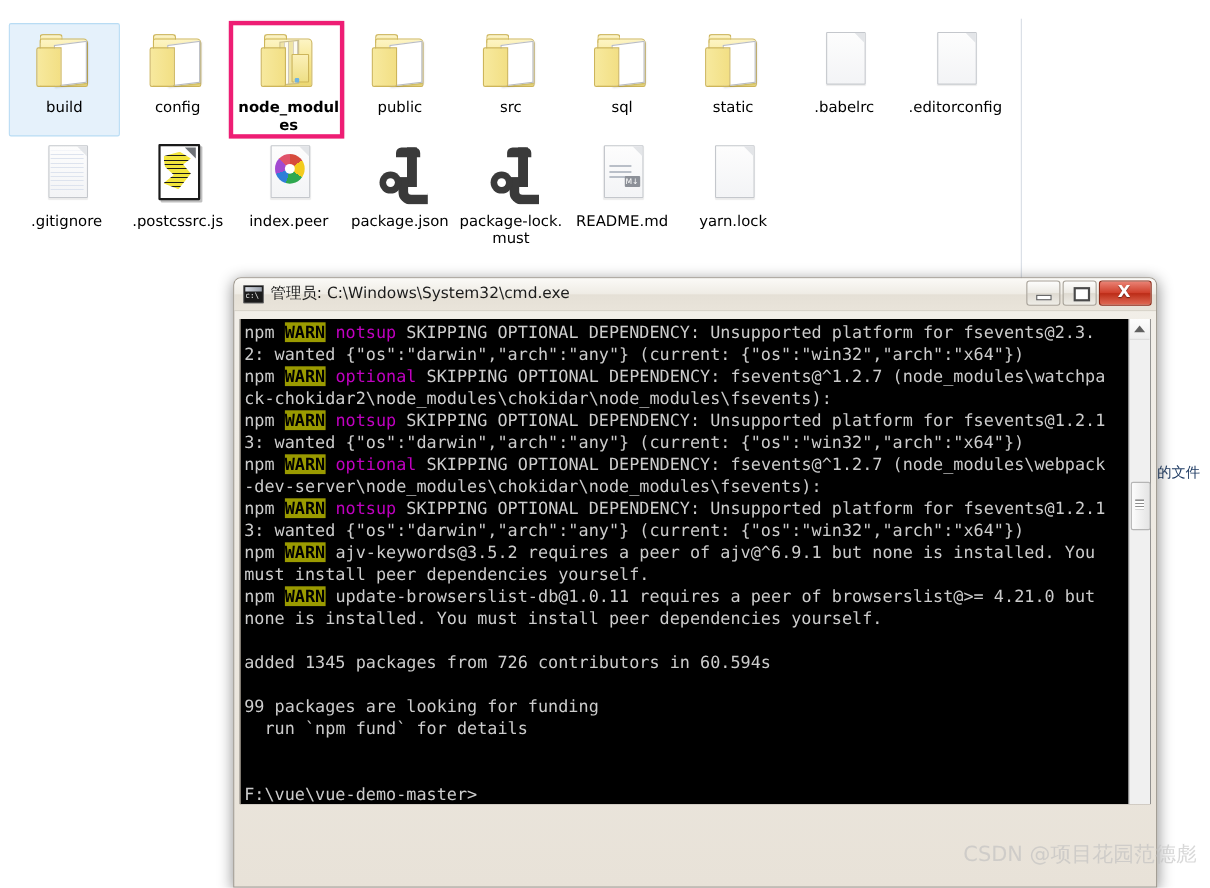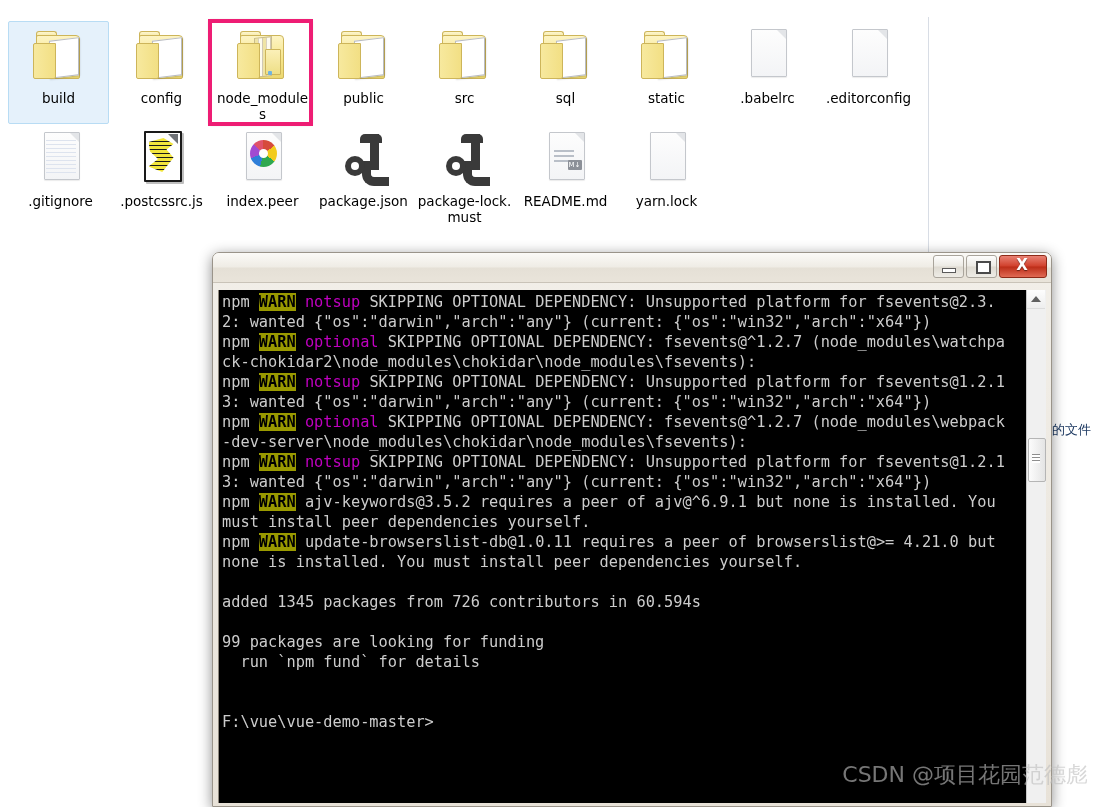--- a/index.html
+++ b/index.html
@@ -104,20 +104,21 @@
   .file-item.selected {
     background: #e5f1fb;
     border: 1px solid #b8dcf4;
     border-radius: 2px;
     padding: 3px 1px 1px 1px;
   }
   .file-item.highlight {
     outline: 4px solid #ee1d74;
     outline-offset: -2px;
     box-shadow: 0 0 3px rgba(0,0,0,0.45);
+    font-weight: bold;
   }
   .file-icon {
     width: 52px;
     height: 62px;
     position: relative;
     flex: none;
   }
   .file-label {
     margin-top: 3px;
     font-size: 13.5px;
@@ -428,21 +429,21 @@
     line-height: 19px;
     text-align: center;
     font-family: "DejaVu Sans", sans-serif;
     text-shadow: 0 1px 1px rgba(0,0,0,0.5);
   }
 
   
   #cmd-console {
     position: absolute;
     left: 5px; top: 37px;
-    width: 828px; height: 513px;
+    width: 828px; height: 441px;
     background: #000000;
     overflow: hidden;
     box-sizing: border-box;
     border-left: 1px solid #8e887e;
     padding-left: 43px;
   }
   #cmd-text {
     position: absolute;
     left: 3px; top: 2px;
     width: 790px;
@@ -500,21 +501,21 @@
     width: 8px; height: 9px;
     background: repeating-linear-gradient(to bottom,
       #8e8e8e 0px, #8e8e8e 1px,
       #ffffff 1px, #ffffff 3px);
   }
 
   
   #watermark {
     position: absolute;
     right: 12px; bottom: 17px;
-    font-size: 22px;
+    font-size: 19px;
     color: rgba(190,190,190,0.62);
     font-family: "DejaVu Sans", sans-serif;
     white-space: nowrap;
     pointer-events: none;
     z-index: 50;
   }
 </style>
 </head>
 <body>
 
@@ -677,20 +678,24 @@
             <div class="file-label">yarn.lock</div>
           </div>
         </div>
       </div>
   </div>
 </div>
 
 <div id="cmd-window">
 
   <div id="cmd-titlebar">
+    <div id="cmd-titlebar-inner">
+      <div id="cmd-icon"></div>
+      <div id="cmd-title-text">管理员: C:\Windows\System32\cmd.exe</div>
+    </div>
     <div id="cmd-window-buttons">
       <div class="win-btn">
         <div class="min-glyph"></div>
       </div>
       <div class="win-btn">
         <div class="max-glyph"></div>
       </div>
       <div class="win-btn close">
         <div class="close-glyph">X</div>
       </div>

